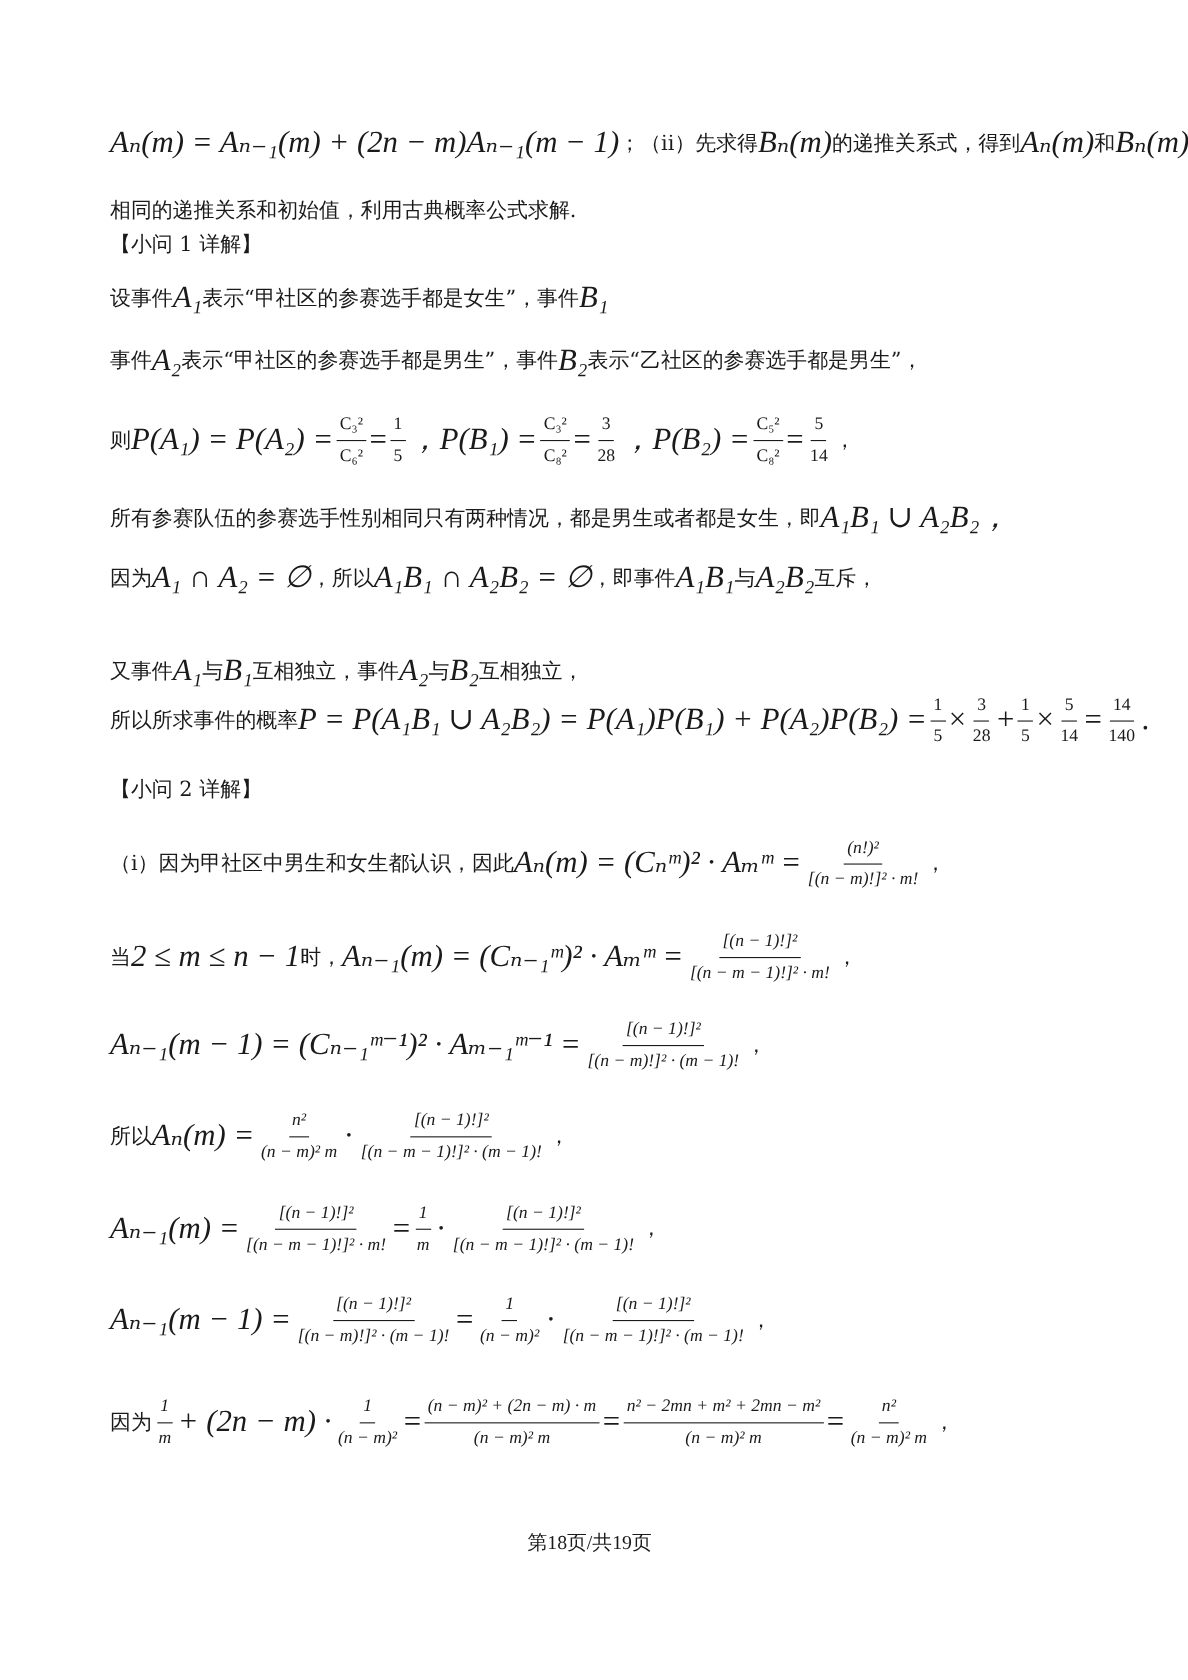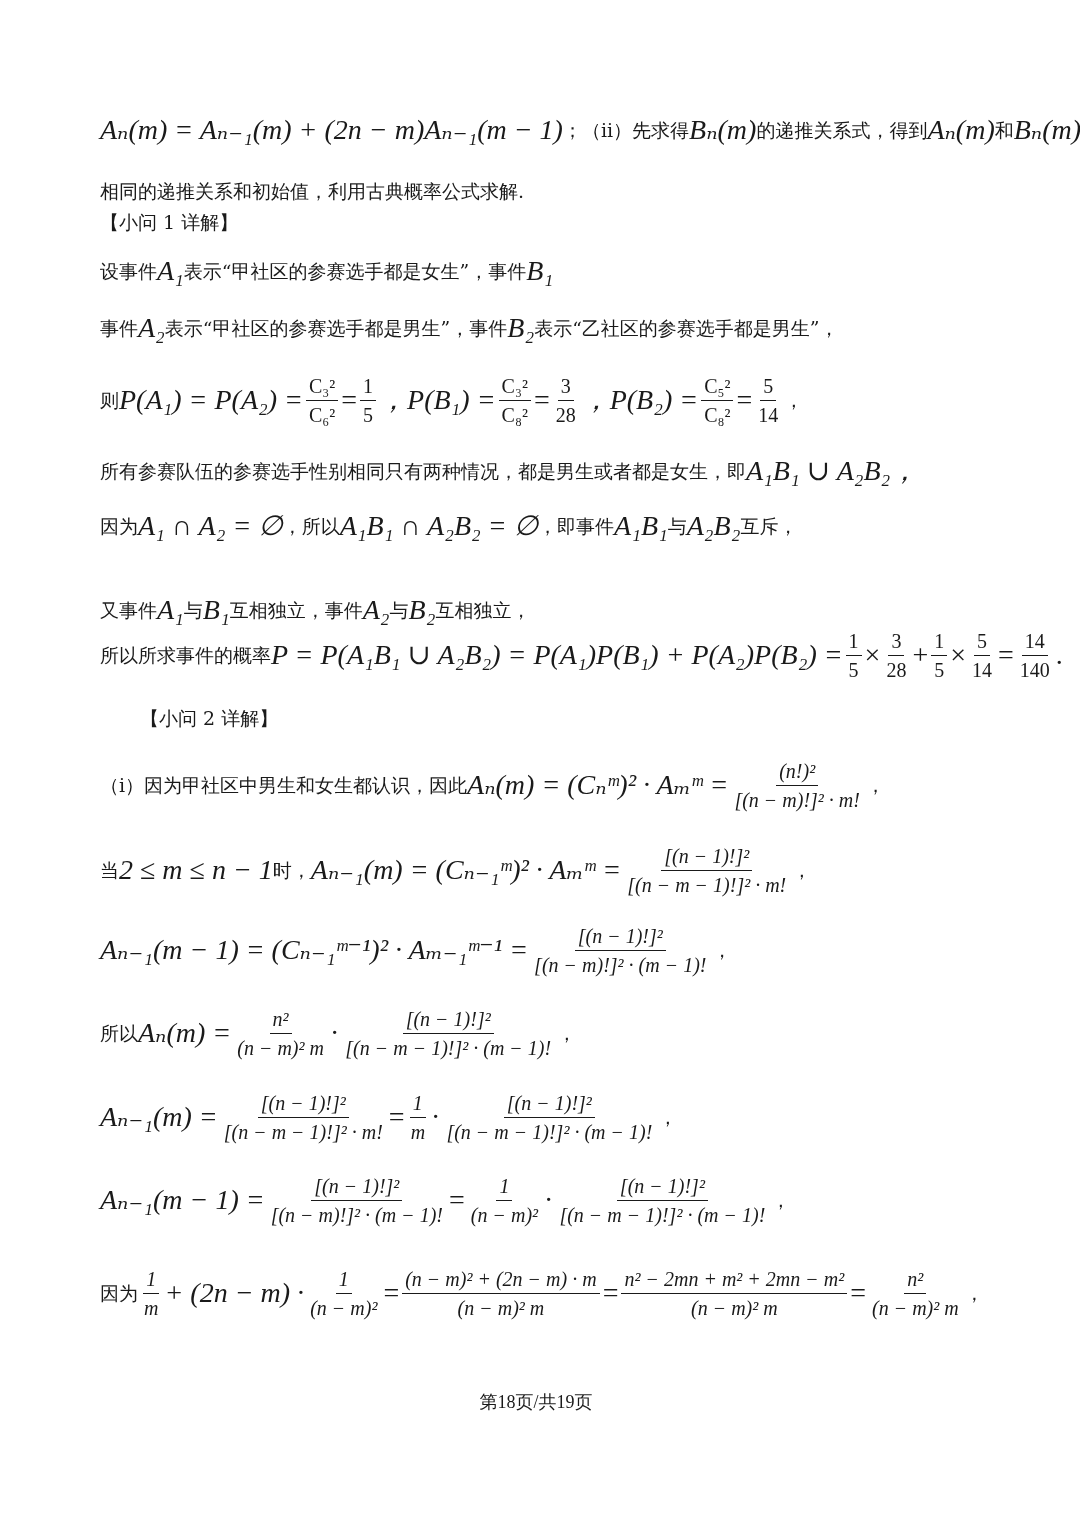--- a/index.html
+++ b/index.html
@@ -11,21 +11,21 @@
   .line {
     position: absolute; left: 100px;
     font-size: 19px; line-height: 26px; white-space: nowrap;
     display: flex; align-items: center;
   }
   .m { font-family: "Liberation Serif", "DejaVu Serif", serif; font-size: 28px; }
   .i { font-style: italic; }
   .frac {
     display: inline-flex; flex-direction: column; align-items: center;
     vertical-align: middle; margin: 0 3px;
-    font-family: "Liberation Serif", serif; font-size: 20px; line-height: 28px;
+    font-family: "Liberation Serif", serif; font-size: 16px; line-height: 28px;
   }
   .frac .num { padding: 0 3px; border-bottom: 1.3px solid #1a1a1a; }
   .frac .den { padding: 0 3px; }
   .footer {
     position: absolute; top: 1390px; left: 0; width: 1072px; text-align: center;
     font-size: 18px; font-family: "Liberation Serif", "DejaVu Serif", serif;
   }
 </style>
 </head>
 <body>
@@ -149,21 +149,21 @@
         <span class="den">14</span>
       </span>
     <span class="m">=</span>
     <span class="frac">
         <span class="num">14</span>
         <span class="den">140</span>
       </span>
     <span class="m">.</span>
   </div>
 
-  <div class="line" style="top:705px;margin-left:40px;">【小问 2 详解】</div>
+  <div class="line" style="top:705px;">【小问 2 详解】</div>
 
   <div class="line" style="top:750px;height:70px;">
     <span>（i）因为甲社区中男生和女生都认识，因此</span>
     <span class="m i">Aₙ(m) = (Cₙᵐ)² · Aₘᵐ =</span>
     <span class="frac i">
         <span class="num">(n!)²</span>
         <span class="den">[(n − m)!]² · m!</span>
       </span>
     <span>，</span>
   </div>

